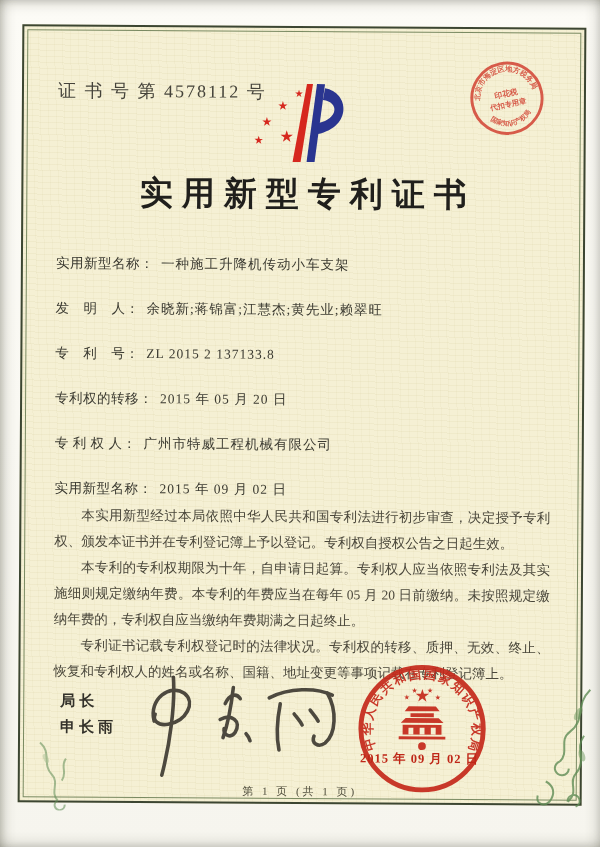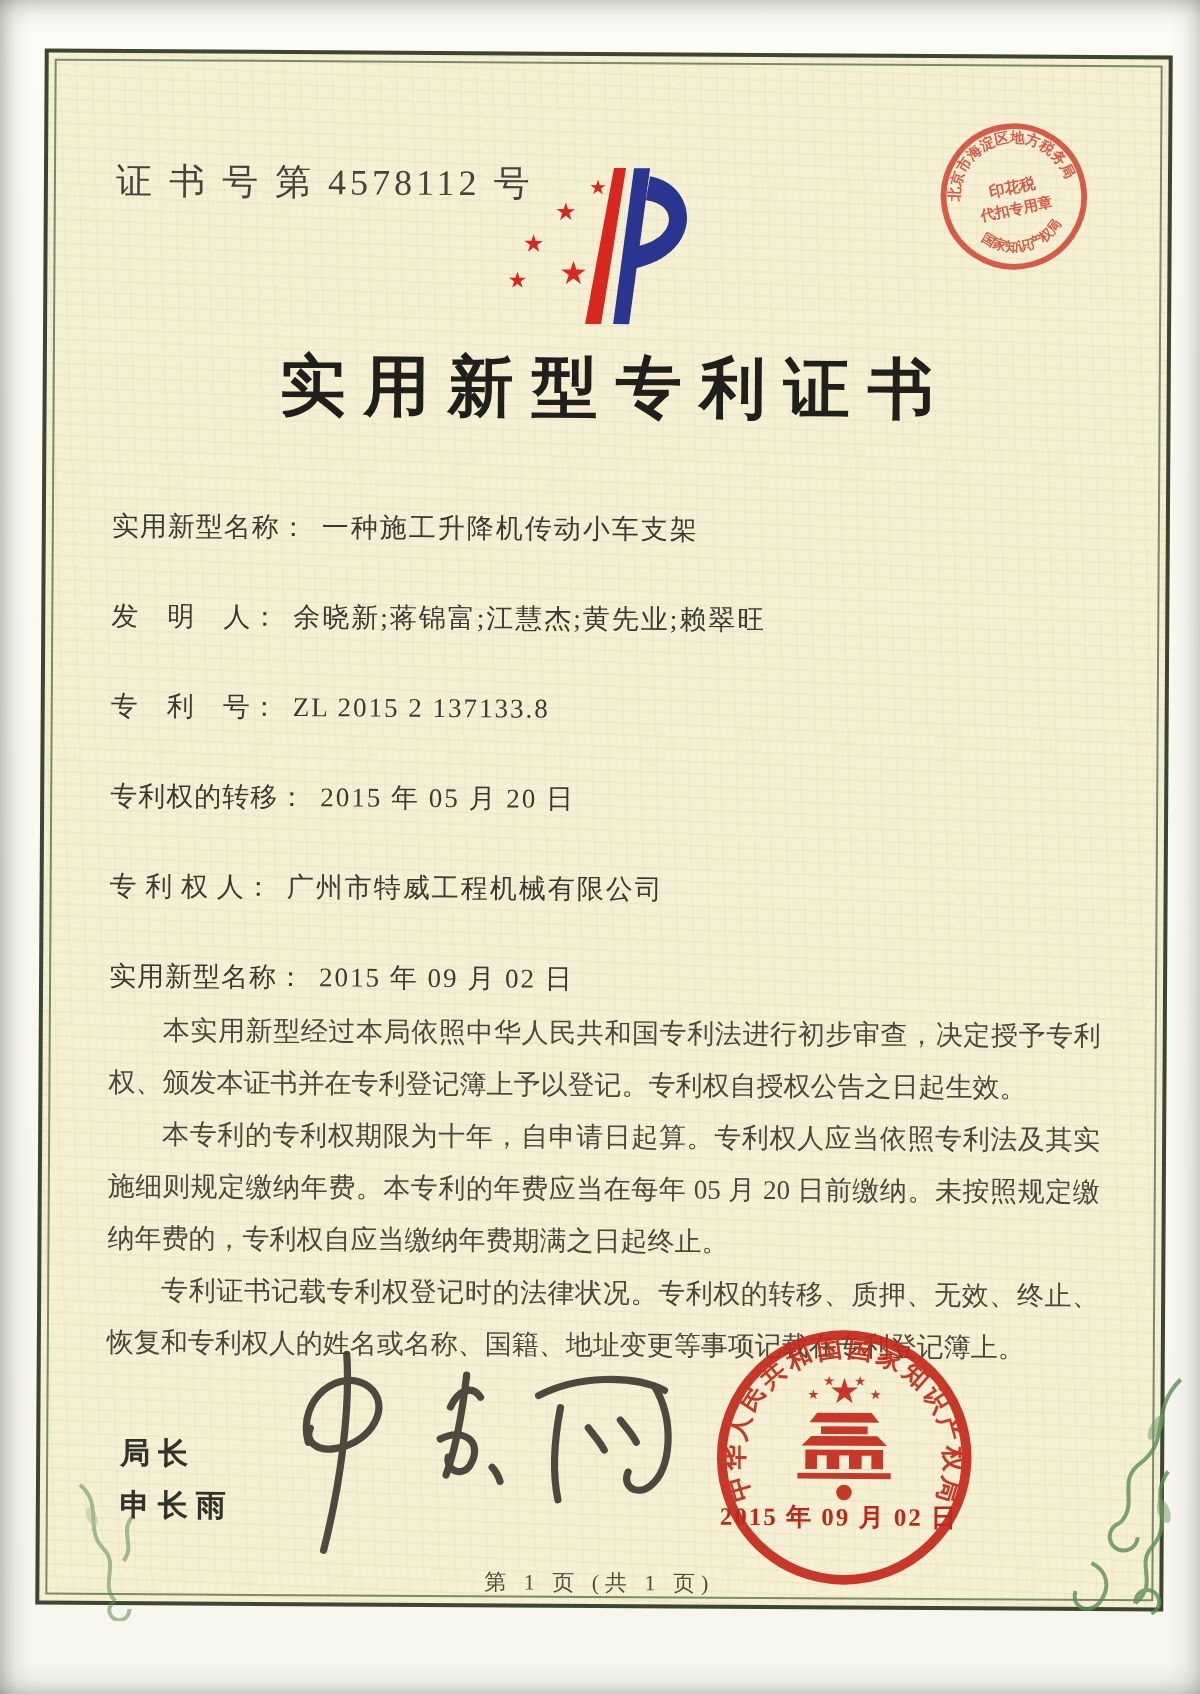--- a/index.html
+++ b/index.html
@@ -28,21 +28,21 @@
   .logo{position:absolute;left:224px;top:48px;width:112px;height:90px;}
   .title{position:absolute;left:0;right:0;top:144px;text-align:center;
     font-size:33px;font-weight:700;letter-spacing:9px;padding-left:9px;color:#201f1c;}
   .fields{position:absolute;left:33px;top:228px;right:30px;}
   .row{height:45px;font-size:13.5px;color:#3b3a31;letter-spacing:.5px;}
   .f-label{font-weight:400;}
   .f-value{margin-left:7px;letter-spacing:1px;}
   .paras{position:absolute;left:33px;top:476px;width:496px;
     font-size:13.5px;line-height:26px;color:#4a473b;text-align:justify;}
   .paras p{margin:0;text-indent:2em;}
-  .sig-block{position:absolute;left:40px;top:688px;font-size:15px;line-height:26px;
+  .sig-block{position:absolute;left:40px;top:661px;font-size:15px;line-height:26px;
     letter-spacing:4px;color:#33312a;font-weight:600;}
   .sig-svg{position:absolute;left:108px;top:644px;width:220px;height:115px;}
   .seal{position:absolute;left:334px;top:632px;width:136px;height:136px;opacity:.92;}
   .seal-date{position:absolute;left:340px;top:722px;font-size:12.5px;font-weight:700;
     letter-spacing:1px;color:#bf2718;}
   .tax{position:absolute;left:444px;top:30px;width:78px;height:78px;
     transform:rotate(-12deg);opacity:.85;}
   .footer{position:absolute;left:0;right:0;top:756px;text-align:center;
     font-size:11px;letter-spacing:3px;color:#4f4d3c;}
   .fl-br{position:absolute;left:506px;top:656px;width:72px;height:132px;}

